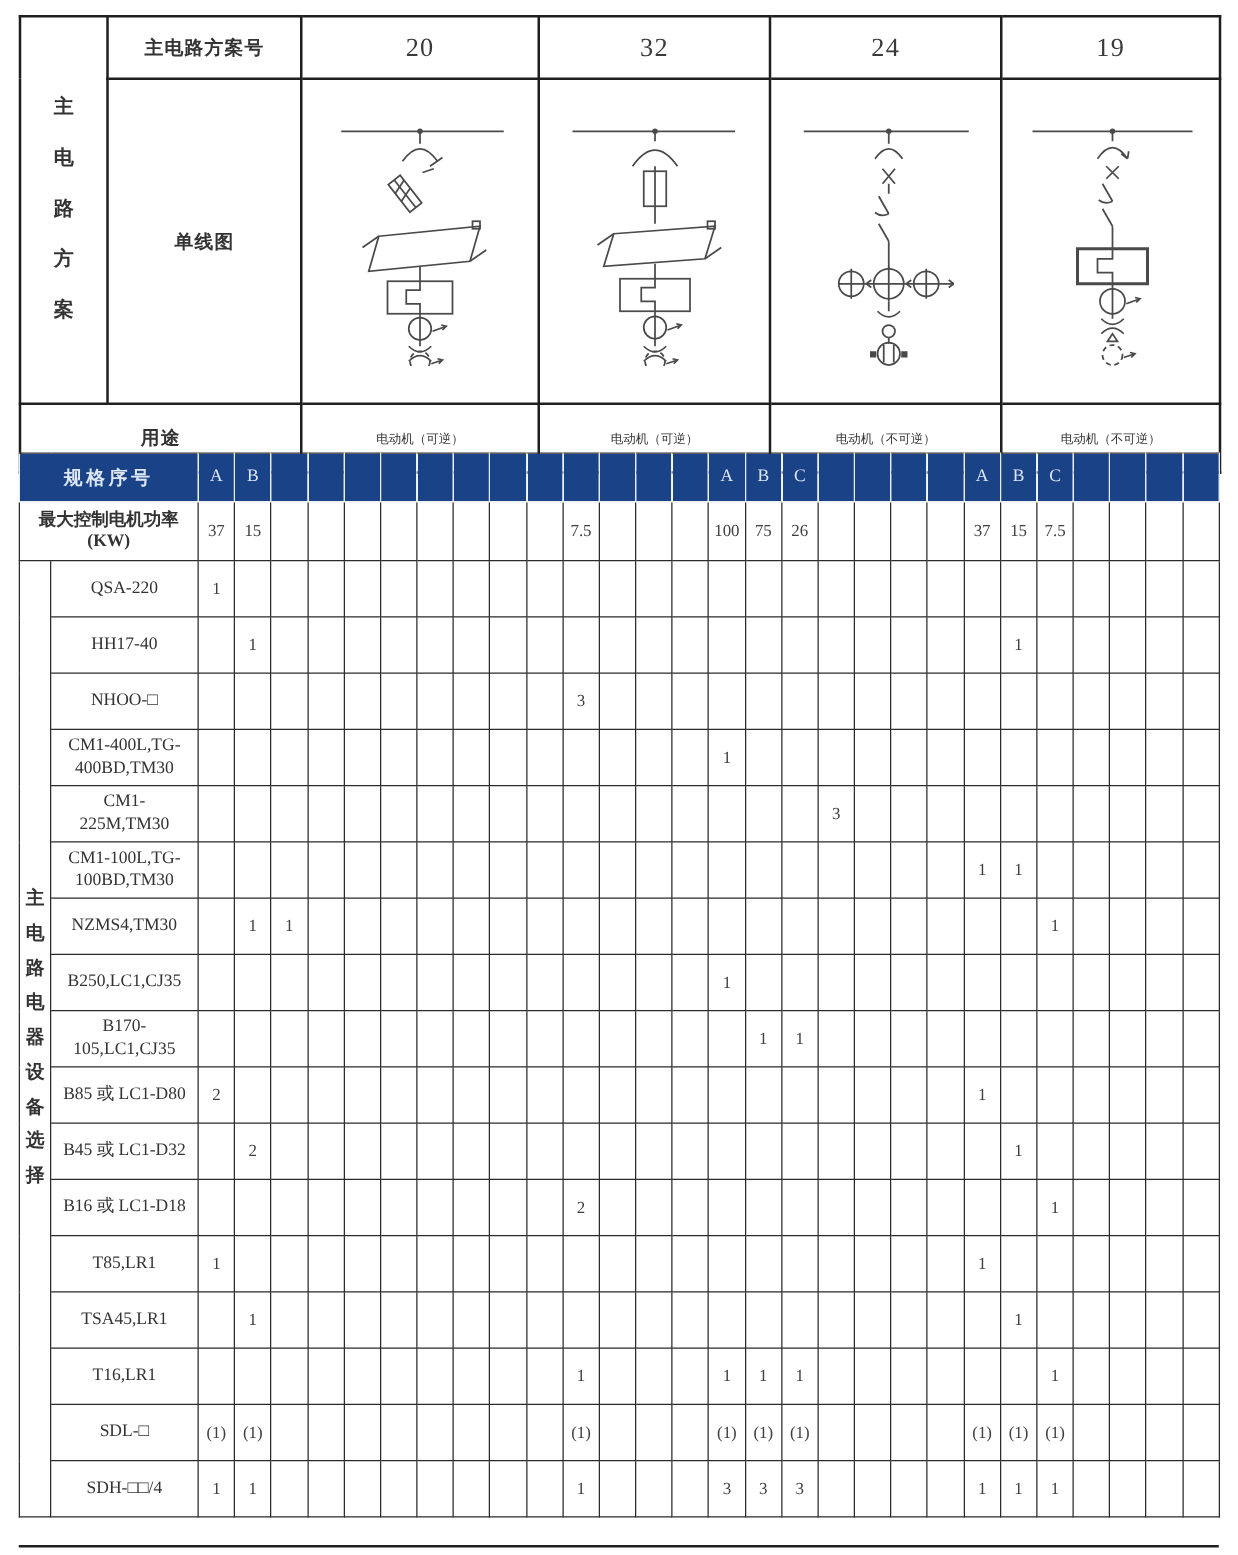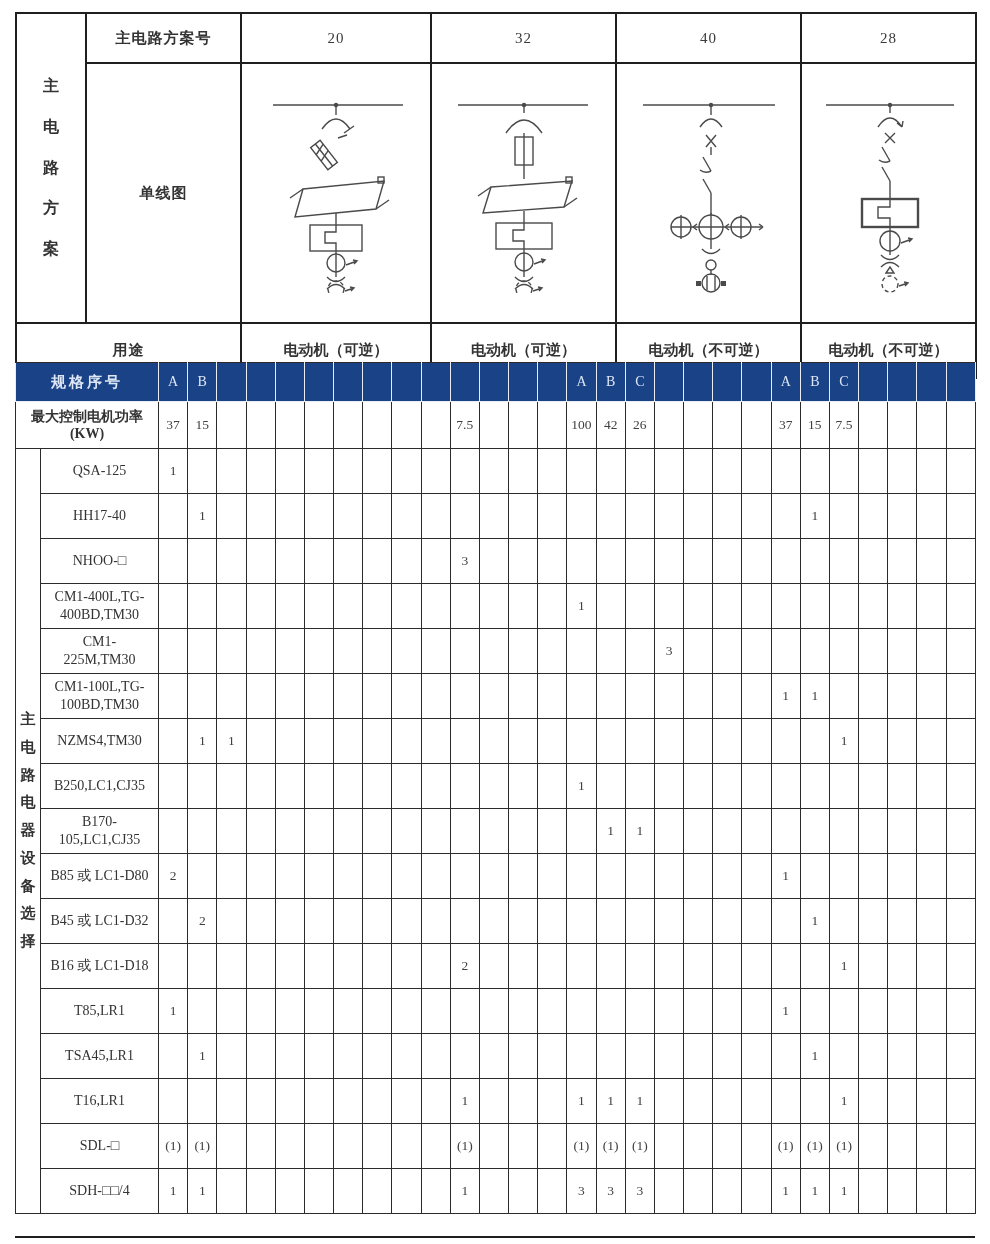--- a/index.html
+++ b/index.html
@@ -6,22 +6,22 @@
   body{
     width:990px;height:1244px;position:relative;background:#ffffff;
     font-family:"Liberation Serif","DejaVu Serif",serif;color:#333;
   }
   table{border-collapse:collapse;table-layout:fixed;}
   
   .scheme-table{position:absolute;left:15px;top:12px;width:960px;}
   .scheme-table td{border:2px solid #1f1f1f;text-align:center;vertical-align:middle;padding:4px;margin-top:34px;}
   .corner-v{font-weight:bold;font-size:16px;line-height:2.55;white-space:pre-line;}
   .hdr{font-weight:bold;font-size:15px;letter-spacing:1px;}
-  .scheme-no{font-size:15px;font-weight:normal;color:#3a3a3a;letter-spacing:1px;}
-  .usage{font-weight:bold;font-size:15px;}
+  .scheme-no{font-size:21px;font-weight:normal;color:#3a3a3a;letter-spacing:1px;}
+  .usage{font-weight:normal;font-size:10px;}
   .diag-cell svg{display:block;margin:0 auto;}
   .diag{stroke:#4a4a4a;stroke-width:1.4;fill:none;}
   .diag-fill{fill:#4a4a4a;stroke:none;}
   .diag-dash{stroke:#4a4a4a;stroke-width:1.4;fill:none;stroke-dasharray:4 3;}
   
   .spec-table{position:absolute;left:15px;top:362px;width:960px;}
   .spec-table td,.spec-table th{border:1.5px solid #2b2b2b;text-align:center;vertical-align:middle;padding:0;overflow:hidden;}
   .spec-table th{border-color:#e8edf5;border-top-color:#2b2b2b;}
   .spec-head th{height:38px;}
   .spec-head .corner-h{letter-spacing:3px;font-size:15px;font-weight:bold;}
@@ -49,22 +49,22 @@
   <tbody>
       <tr style="height:50px">
     <td rowspan="2" class="corner-v">主
 电
 路
 方
 案</td>
     <td class="hdr">主电路方案号</td>
     <td class="scheme-no">20</td>
     <td class="scheme-no">32</td>
-    <td class="scheme-no">40</td>
-    <td class="scheme-no">28</td>
+    <td class="scheme-no">24</td>
+    <td class="scheme-no">19</td>
   </tr>
   <tr style="height:260px">
     <td class="hdr">单线图</td>
     <td class="diag-cell">
       <svg width="176" height="200" viewBox="0 0 176 200">
         <line class="diag" x1="25" y1="12" x2="155" y2="12"></line>
             <circle class="diag-fill" cx="88" cy="12" r="2.2"></circle>
         <line class="diag" x1="88" y1="12" x2="88" y2="22"></line>
         <path class="diag" d="M74,36 Q88,16 102,36"></path>
             <path class="diag" d="M96,40 l10,-7"></path>
@@ -261,21 +261,21 @@
         <td class="vcell"></td>
         <td class="vcell"></td>
         <td class="vcell"></td>
         <td class="vcell"></td>
         <td class="vcell"></td>
         <td class="vcell">7.5</td>
         <td class="vcell"></td>
         <td class="vcell"></td>
         <td class="vcell"></td>
         <td class="vcell">100</td>
-        <td class="vcell">42</td>
+        <td class="vcell">75</td>
         <td class="vcell">26</td>
         <td class="vcell"></td>
         <td class="vcell"></td>
         <td class="vcell"></td>
         <td class="vcell"></td>
         <td class="vcell">37</td>
         <td class="vcell">15</td>
         <td class="vcell">7.5</td>
         <td class="vcell"></td>
         <td class="vcell"></td>
@@ -285,21 +285,21 @@
   <tr class="eq-row">
         <td rowspan="17" class="side">主
 电
 路
 电
 器
 设
 备
 选
 择</td>
-        <td class="rlabel">QSA-125</td>
+        <td class="rlabel">QSA-220</td>
         <td class="vcell">1</td>
         <td class="vcell"></td>
         <td class="vcell"></td>
         <td class="vcell"></td>
         <td class="vcell"></td>
         <td class="vcell"></td>
         <td class="vcell"></td>
         <td class="vcell"></td>
         <td class="vcell"></td>
         <td class="vcell"></td>

